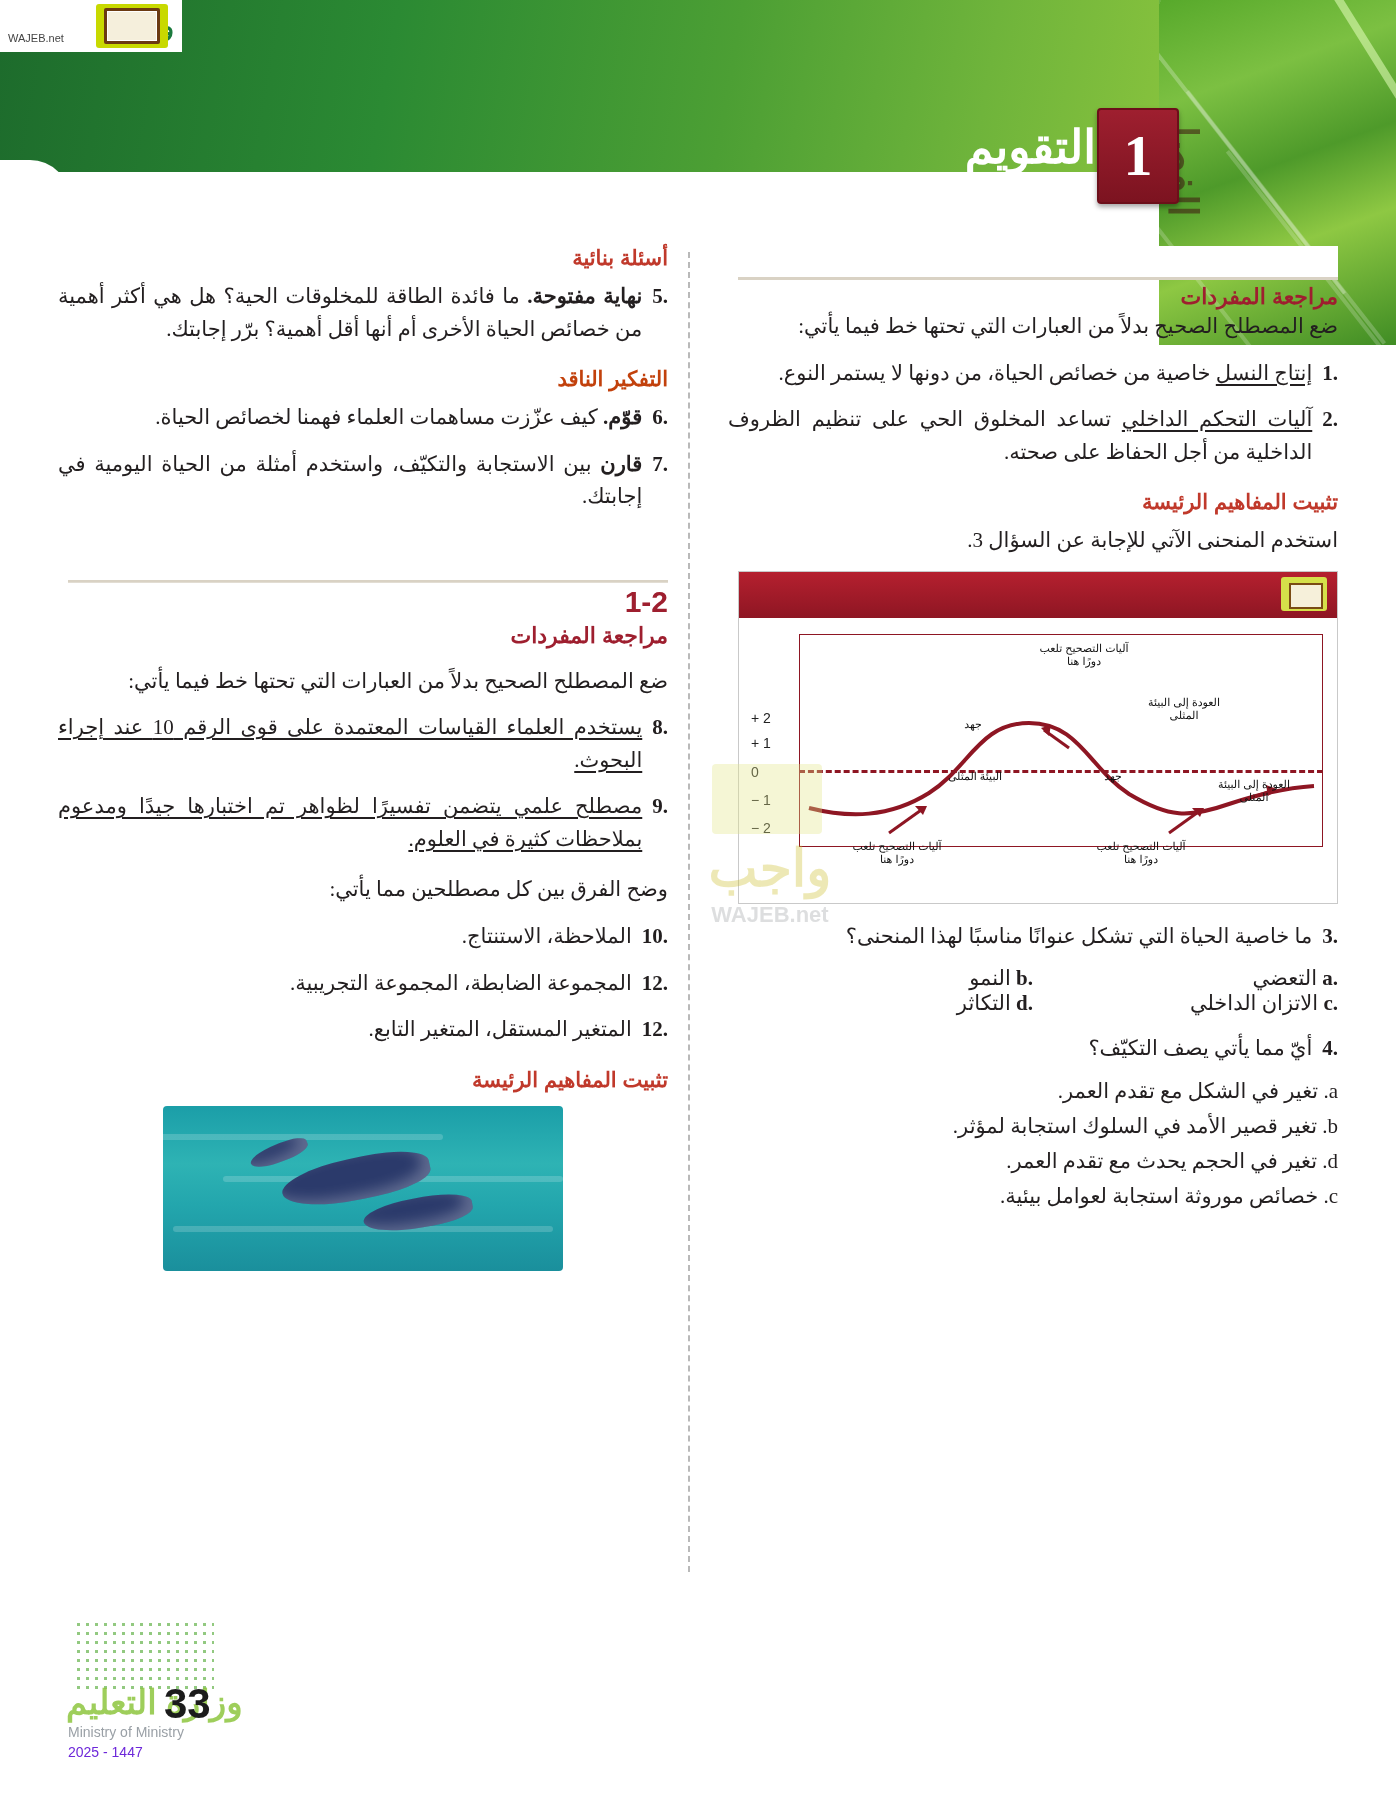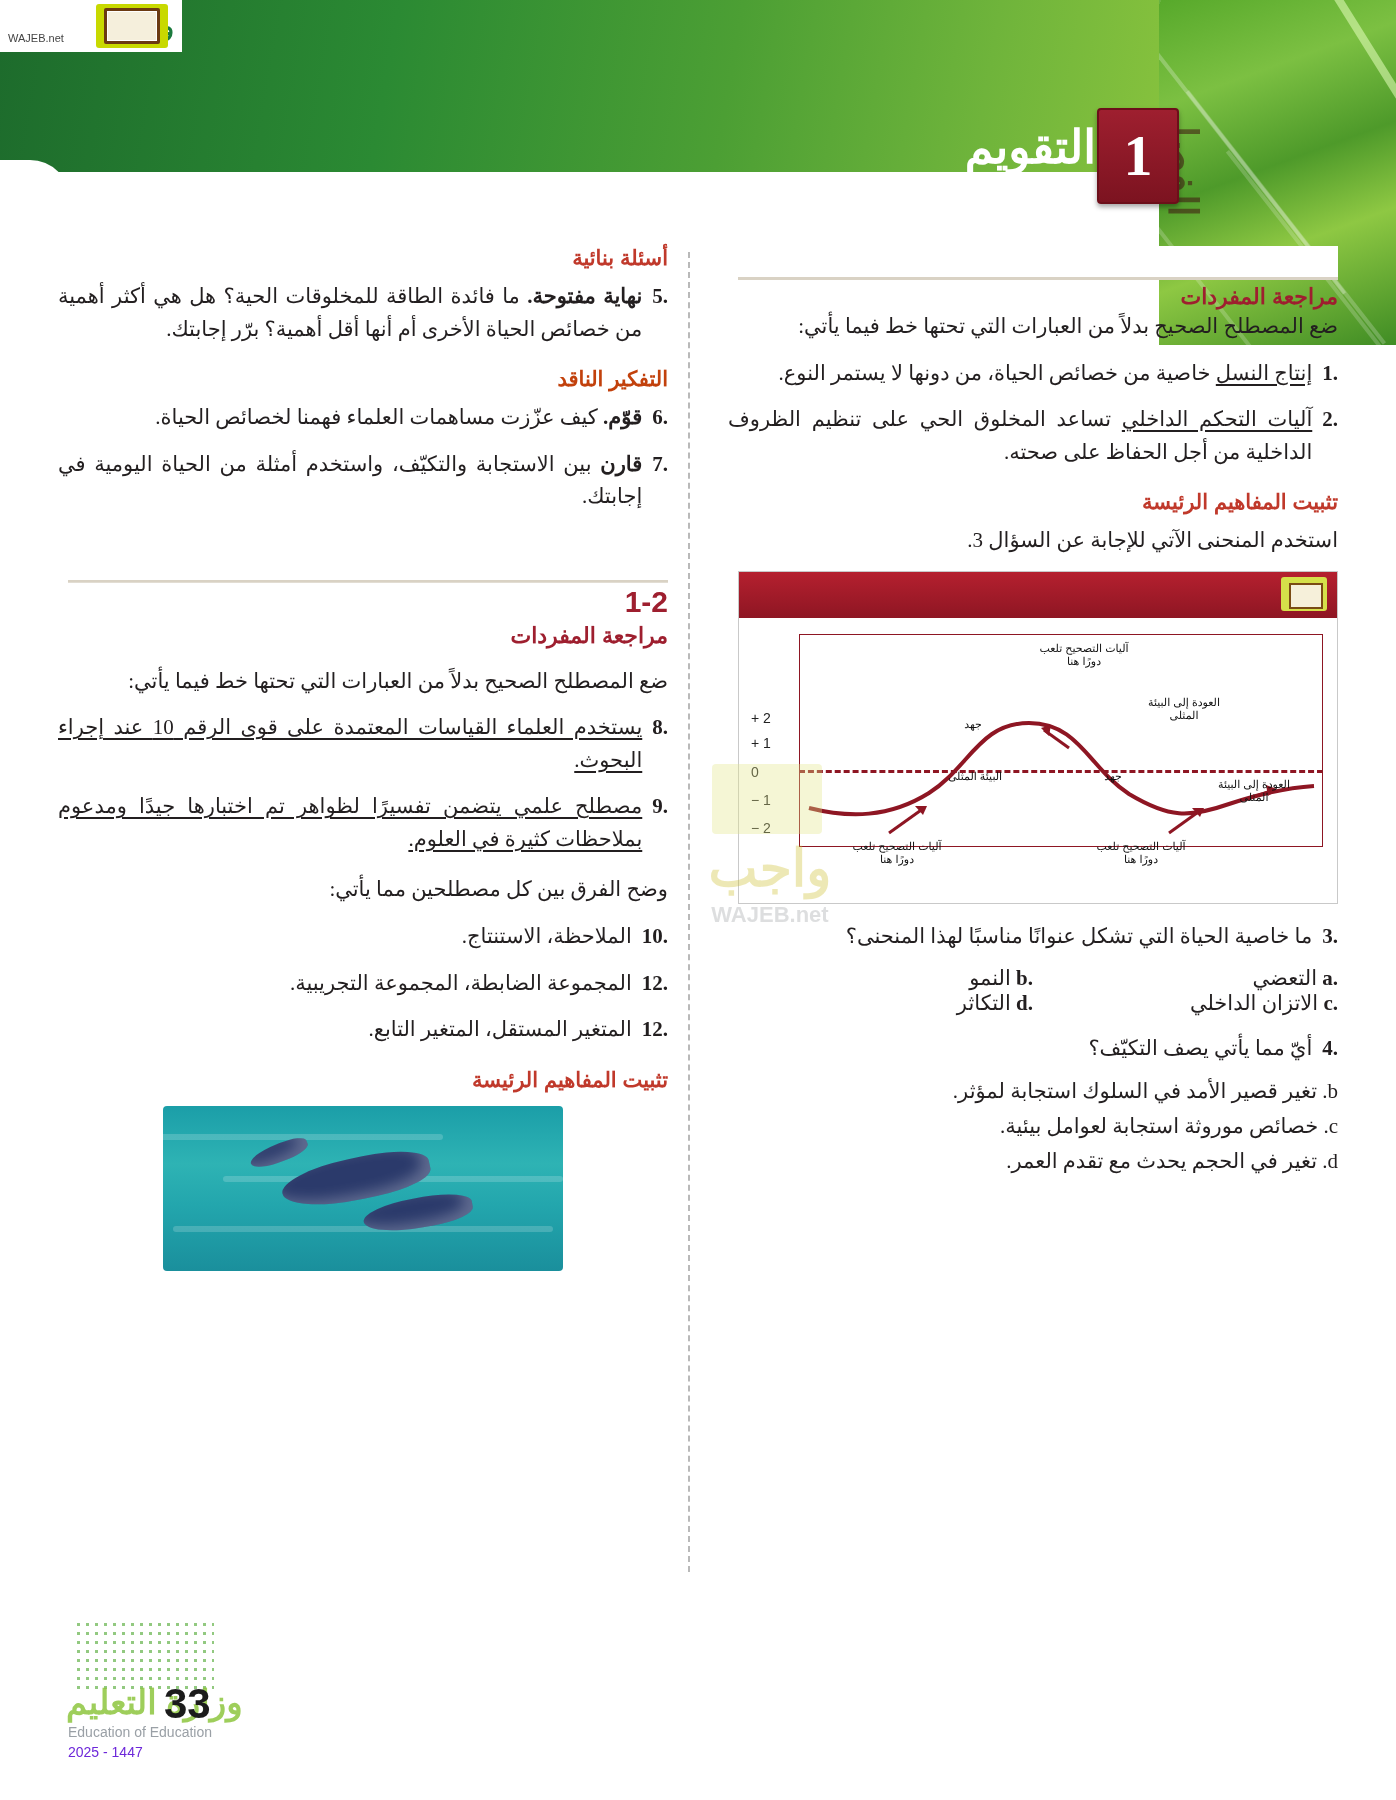--- a/index.html
+++ b/index.html
@@ -377,30 +377,34 @@
         <span>التكاثر</span>
       </div>
     </div>
 
     <div class="q-item" style="margin-top:16px;">
       <span class="q-num">4.</span>
       <span class="q-text">أيّ مما يأتي يصف التكيّف؟</span>
     </div>
 
     <div class="choice-single">
+      <span class="lbl">a.</span>
+      <span>تغير في الشكل مع تقدم العمر.</span>
+    </div>
+    <div class="choice-single">
       <span class="lbl">b.</span>
       <span>تغير قصير الأمد في السلوك استجابة لمؤثر.</span>
+    </div>
+    <div class="choice-single">
+      <span class="lbl">d.</span>
+      <span>تغير في الحجم يحدث مع تقدم العمر.</span>
     </div>
     <div class="choice-single">
       <span class="lbl">c.</span>
       <span>خصائص موروثة استجابة لعوامل بيئية.</span>
-    </div>
-    <div class="choice-single">
-      <span class="lbl">d.</span>
-      <span>تغير في الحجم يحدث مع تقدم العمر.</span>
     </div>
   </div>
 
   <div class="col col-left">
 
     <div class="sub-head" style="margin-top:0;">أسئلة بنائية</div>
 
     <div class="q-item">
       <span class="q-num">5.</span>
       <span class="q-text"><span class="b">نهاية مفتوحة.</span><span> ما فائدة الطاقة للمخلوقات الحية؟ هل هي أكثر أهمية من خصائص الحياة الأخرى أم أنها أقل أهمية؟ برّر إجابتك.</span></span>
@@ -465,15 +469,15 @@
 <div class="watermark">
   <div class="wm-book"></div>
   <div class="wm-text" style="margin-top:78px;">واجب</div>
   <div class="wm-sub">WAJEB.net</div>
 </div>
 
 <div class="footer">
   <div class="moe-dots"></div>
   <div class="moe-name">وزارة التعليم</div>
   <div class="page-no">33</div>
-  <div class="moe-en">Education of Education</div>
+  <div class="moe-en">Ministry of Ministry</div>
   <div class="moe-yr">2025 - 1447</div>
 </div>
 
 </body></html>

